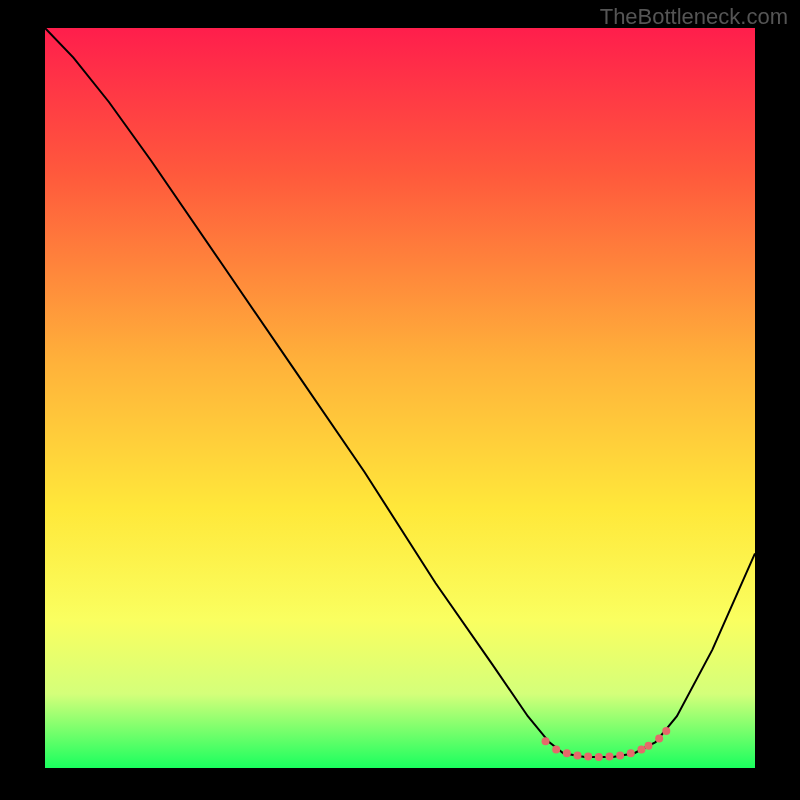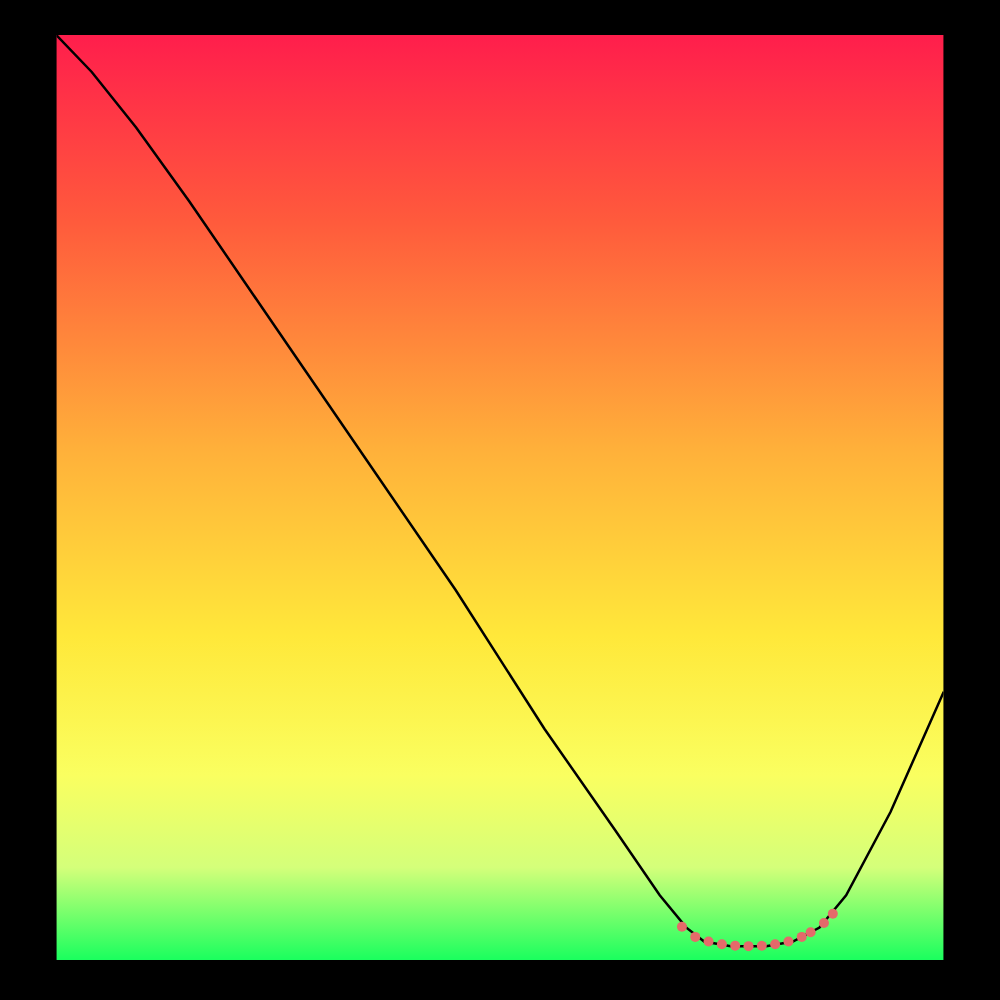--- a/index.html
+++ b/index.html
@@ -37,20 +37,21 @@
   .plot-area svg {
     display: block;
     width: 100%;
     height: 100%;
   }
 </style>
 </head>
 <body>
 
 <div class="frame">
+  <div class="watermark">TheBottleneck.com</div>
   <div class="plot-area">
     <svg viewBox="0 0 710 740" preserveAspectRatio="none">
       <defs>
         <linearGradient id="bg-grad" x1="0" y1="0" x2="0" y2="1">
             <stop offset="0%" stop-color="#ff1e4c"></stop>
             <stop offset="20%" stop-color="#ff5a3c"></stop>
             <stop offset="45%" stop-color="#ffb13a"></stop>
             <stop offset="65%" stop-color="#ffe83a"></stop>
             <stop offset="80%" stop-color="#faff60"></stop>
             <stop offset="90%" stop-color="#d4ff7a"></stop>

